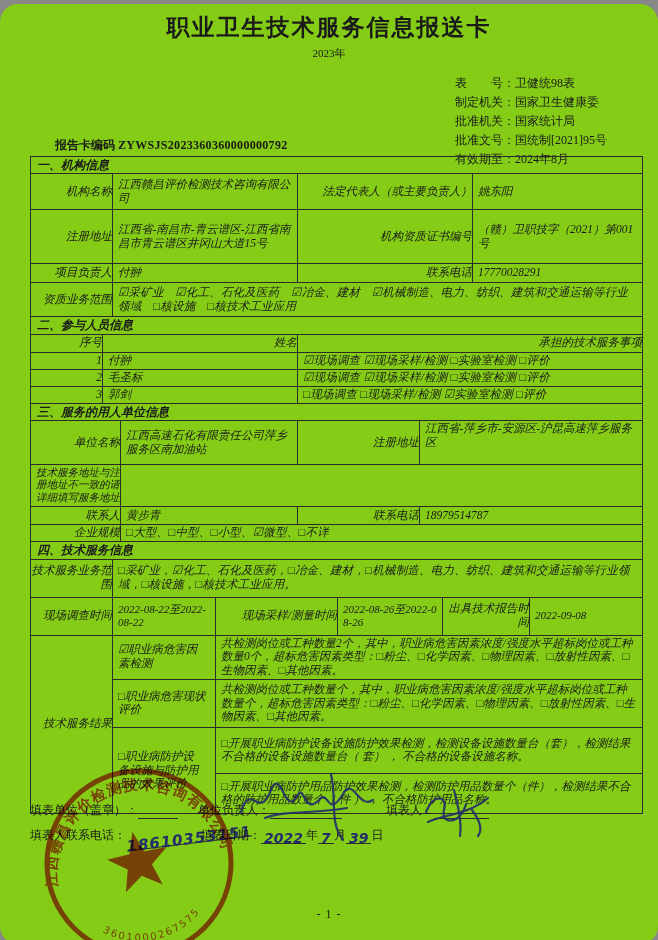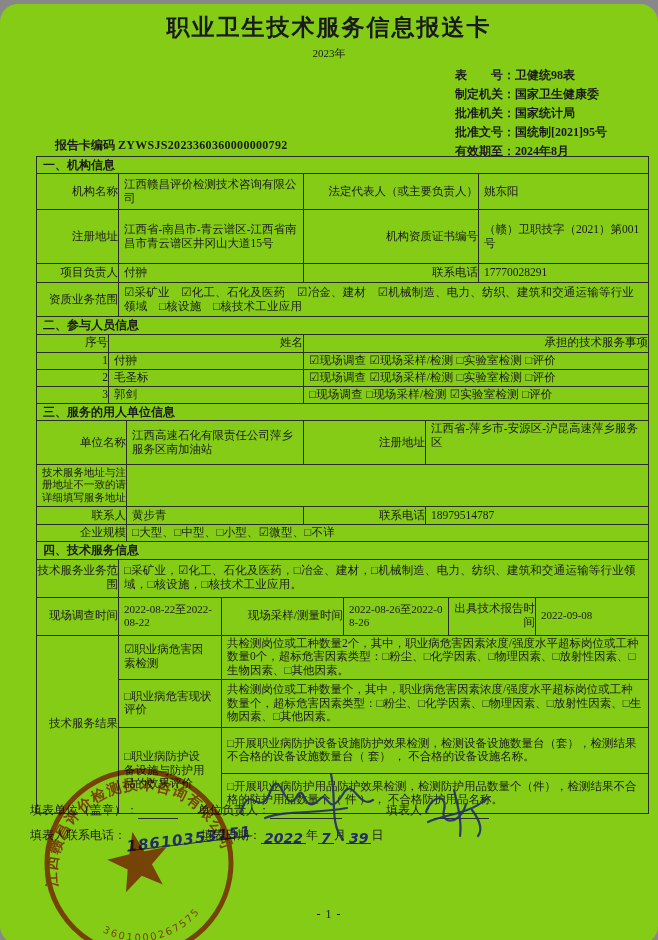--- a/index.html
+++ b/index.html
@@ -3,25 +3,25 @@
 <meta charset="utf-8">
 <style>
   * { margin:0; padding:0; box-sizing:border-box; }
   body { background:#888; font-family:"Liberation Serif","DejaVu Serif",serif; }
   .sheet { position:relative; width:658px; height:940px; margin:4px auto; background:#84cc16; color:#1a1a1a; overflow:hidden;border-radius:18px; }
 
   .title { position:absolute; top:8px; left:0; width:100%; text-align:center;
            font-size:23px; font-weight:bold; letter-spacing:2px; }
   .subtitle { position:absolute; top:42px; left:0; width:100%; text-align:center; font-size:11px; }
 
-  .meta { position:absolute; top:62px; left:455px; font-size:12px; font-weight:bold; line-height:19px; }
+  .meta { position:absolute; top:70px; left:455px; font-size:12px; font-weight:normal; line-height:19px; }
   .report-code { position:absolute; top:133px; left:55px; font-size:12px; font-weight:bold; }
   .report-code .code { font-family:"Liberation Serif",serif; letter-spacing:0.3px; }
 
-  .form { position:absolute; top:152px; left:36px; width:612px; }
+  .form { position:absolute; top:152px; left:30px; width:612px;font-style:italic; }
   table { border-collapse:collapse; table-layout:fixed; width:612px; }
   table + table { margin-top:-1px; }
   td { border:1px solid #2b2b2b; font-size:11.5px; line-height:1.2; padding:1px 5px;
        vertical-align:middle; word-break:break-all; }
   td.sec { font-weight:bold; font-size:12px; text-align:left; padding:1px 6px; height:16px; }
   td.lab { text-align:right; padding:1px 0; }
   td.val { text-align:left; }
   td.small-lab { font-size:10.5px; }
   .jc { text-align:justify; text-justify:inter-character; }
   .checks { letter-spacing:0.2px; }

